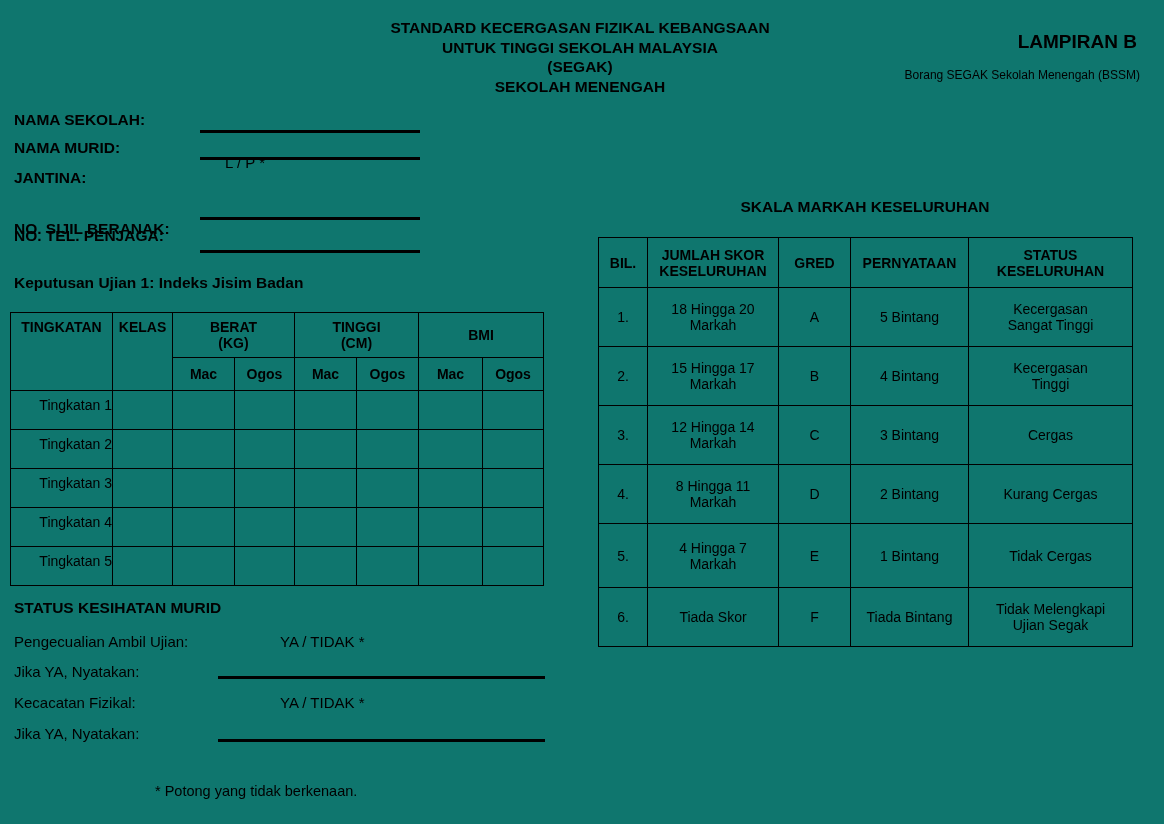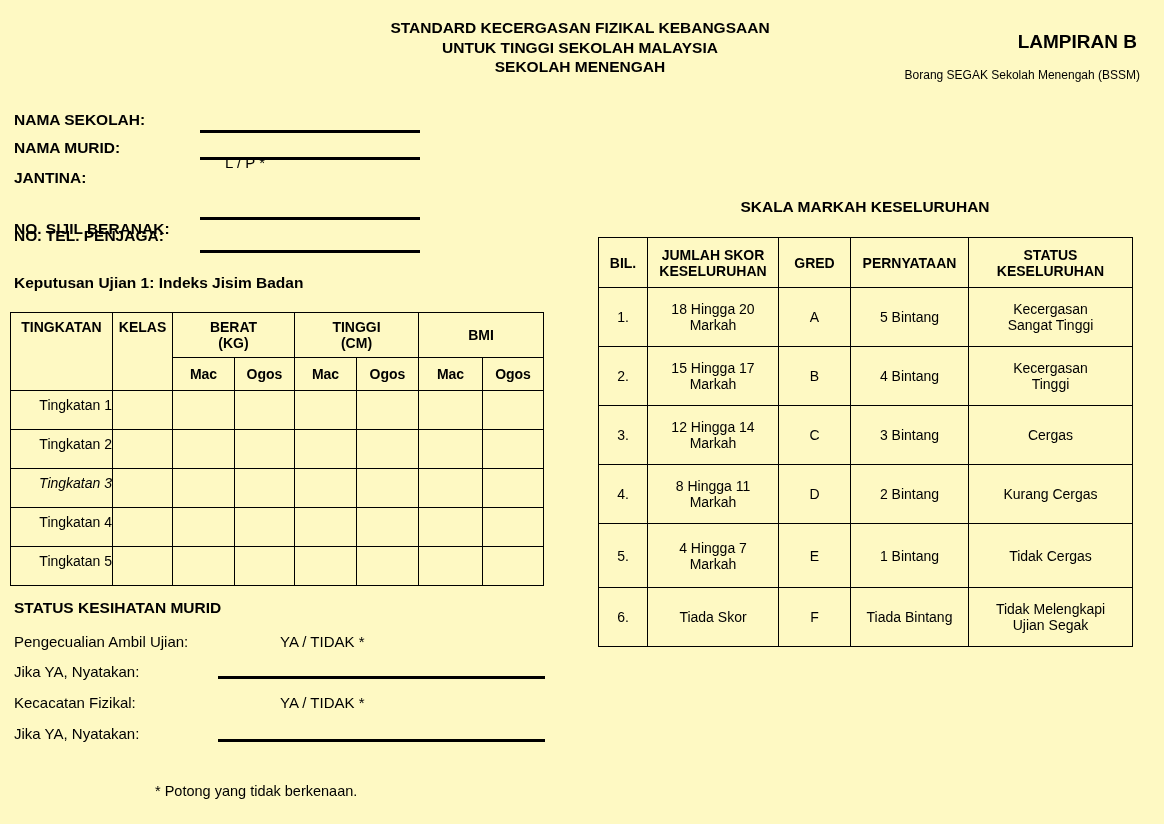--- a/index.html
+++ b/index.html
@@ -1,21 +1,21 @@
 <!DOCTYPE html>
 <html><head>
 <meta charset="utf-8">
 <style>
   * { box-sizing: border-box; }
   html, body { margin: 0; padding: 0; background: #ffffff; }
   .page {
     position: relative;
     width: 1164px;
     height: 824px;
-    background: #fef9c3;
+    background: #0f766e;
     color: #000000;
     font-family: "Liberation Sans", "DejaVu Sans", sans-serif;
     overflow: hidden;
   }
   .abs { position: absolute; }
   .center { text-align: center; }
   .pre { white-space: pre-line; }
 
   
   .title-block {
@@ -63,20 +63,21 @@
   .footnote { font-size: 14.5px; }
 </style>
 </head>
 <body>
 
 <div class="page">
 
   <div class="abs title-block">
     <div>STANDARD KECERGASAN FIZIKAL KEBANGSAAN</div>
     <div>UNTUK TINGGI SEKOLAH MALAYSIA</div>
+    <div>(SEGAK)</div>
     <div>SEKOLAH MENENGAH</div>
   </div>
   <div class="abs lampiran">LAMPIRAN B</div>
   <div class="abs form-code">Borang SEGAK Sekolah Menengah (BSSM)</div>
 
   <div class="abs field-label" style="top:111px;">NAMA SEKOLAH:</div>
   <div class="rule" style="left:200px; top:130px; width:220px;"></div>
 
   <div class="abs field-label" style="top:139px;">NAMA MURID:</div>
   <div class="rule" style="left:200px; top:157px; width:220px;"></div>
@@ -134,21 +135,21 @@
       <tr style="height:39px;">
         <td class="rowlabel">Tingkatan 2</td>
         <td></td>
           <td></td>
         <td></td>
           <td></td>
         <td></td>
           <td></td>
         <td></td>
       </tr>
-      <tr style="height:39px;font-style:italic;">
+      <tr style="height:39px;">
         <td class="rowlabel">Tingkatan 3</td>
         <td></td>
           <td></td>
         <td></td>
           <td></td>
         <td></td>
           <td></td>
         <td></td>
       </tr>
       <tr style="height:39px;">

